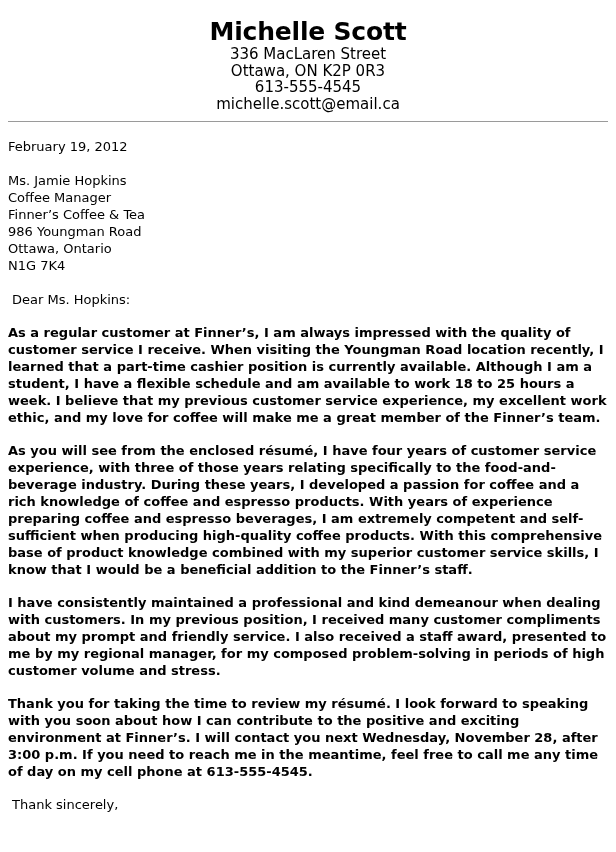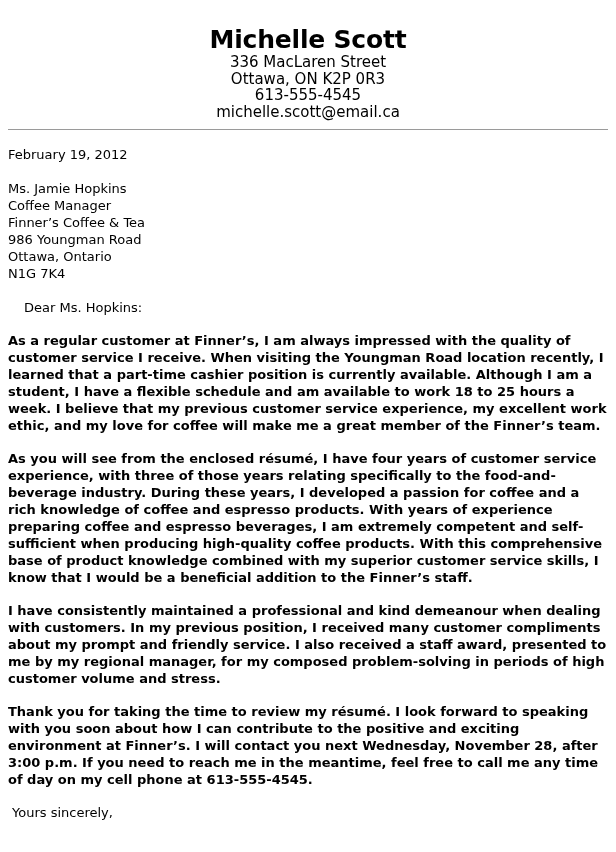--- a/index.html
+++ b/index.html
@@ -11,21 +11,21 @@
     width: 616px;
     height: 852px;
     font-family: "DejaVu Sans", "Liberation Sans", sans-serif;
     color: #000000;
     -webkit-font-smoothing: none;
   }
   .page {
     width: 616px;
     height: 852px;
     box-sizing: border-box;
-    padding: 16px 8px;
+    padding: 8px 8px;
     position: relative;
     overflow: hidden;
   }
 
   
   .letterhead {
     text-align: center;
     padding-top: 9px;
   }
   .sender-name {
@@ -57,21 +57,21 @@
   .date-line {
     margin: 0 0 17px 0;
   }
   .recipient-block {
     margin: 0 0 17px 0;
   }
   .recipient-line {
     margin: 0;
   }
   .salutation {
-    margin: 0 0 16px 16px;
+    margin: 0 0 16px 4px;
   }
   .para {
     margin: 0 0 16px 0;
     text-align: left;
     font-weight: bold;
   }
   .closing {
     margin: 0;
     padding-left: 4px;
   }
@@ -115,20 +115,20 @@
     <div class="salutation">Dear Ms. Hopkins:</div>
 
     <p class="para">As a regular customer at Finner’s, I am always impressed with the quality of customer service I receive. When visiting the Youngman Road location recently, I learned that a part-time cashier position is currently available. Although I am a student, I have a flexible schedule and am available to work 18 to 25 hours a week. I believe that my previous customer service experience, my excellent work ethic, and my love for coffee will make me a great member of the Finner’s team.</p>
 
     <p class="para">As you will see from the enclosed résumé, I have four years of customer service experience, with three of those years relating specifically to the food-and-beverage industry. During these years, I developed a passion for coffee and a rich knowledge of coffee and espresso products. With years of experience preparing coffee and espresso beverages, I am extremely competent and self-sufficient when producing high-quality coffee products. With this comprehensive base of product knowledge combined with my superior customer service skills, I know that I would be a beneficial addition to the Finner’s staff.</p>
 
     <p class="para">I have consistently maintained a professional and kind demeanour when dealing with customers. In my previous position, I received many customer compliments about my prompt and friendly service. I also received a staff award, presented to me by my regional manager, for my composed problem-solving in periods of high customer volume and stress.</p>
 
     <p class="para">Thank you for taking the time to review my résumé. I look forward to speaking with you soon about how I can contribute to the positive and exciting environment at Finner’s. I will contact you next Wednesday, November 28, after 3:00 p.m. If you need to reach me in the meantime, feel free to call me any time of day on my cell phone at 613-555-4545.</p>
 
-    <div class="closing">Yours sincerely,</div>
+    <div class="closing">Thank sincerely,</div>
 
     <div class="signature-name">Michelle Scott</div>
 
     <div class="enclosure">Enclosure (résumé)</div>
 
   </div>
 </div>
 
 </body></html>

